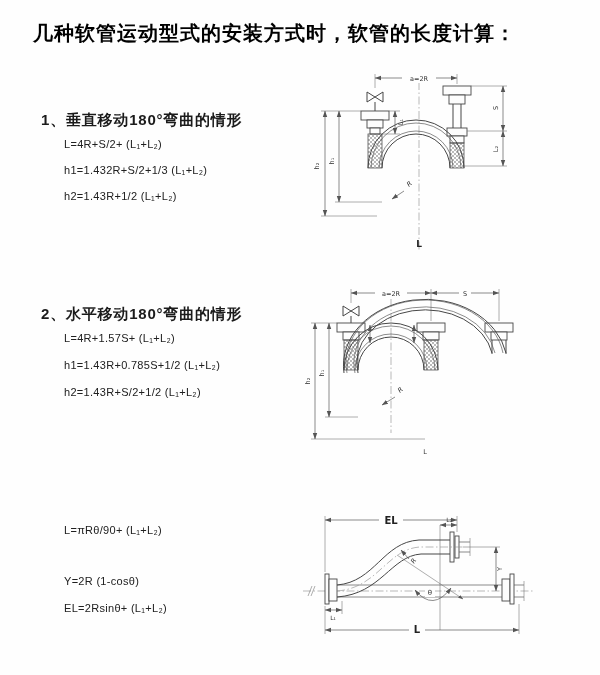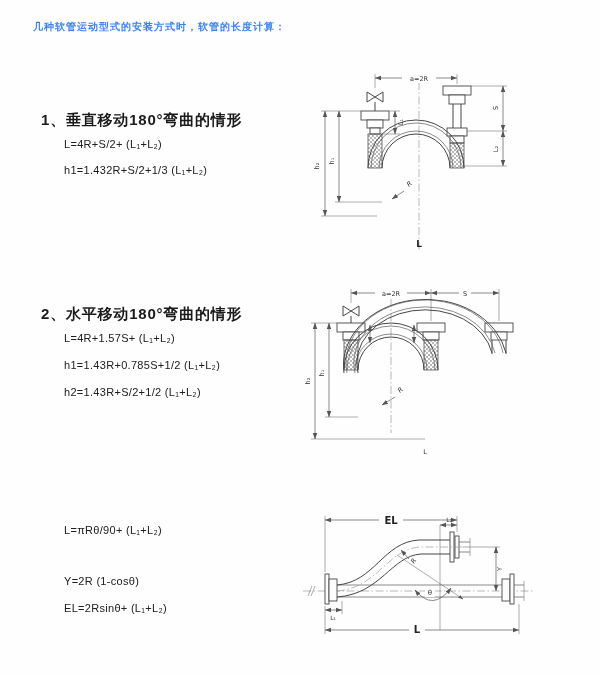--- a/index.html
+++ b/index.html
@@ -1,18 +1,18 @@
 <!DOCTYPE html>
 <html><head>
 <meta charset="utf-8">
 <style>
   html,body{margin:0;padding:0;background:#ffffff;}
   .page{position:relative;width:600px;height:675px;background:#fefefe;overflow:hidden;
         font-family:"Liberation Sans","DejaVu Sans",sans-serif;color:#1e1e1e;}
-  .title{position:absolute;left:33px;top:20px;font-size:10px;font-weight:bold;letter-spacing:1px;color:#3b82f6;}
+  .title{position:absolute;left:33px;top:20px;font-size:20px;font-weight:bold;letter-spacing:1px;color:#000000;}
   .heading{position:absolute;left:41px;font-size:15px;font-weight:bold;letter-spacing:0.8px;color:#1b1b1b;}
   .formula{position:absolute;left:64px;font-size:11px;font-weight:normal;letter-spacing:0.3px;color:#202020;}
   .diag{position:absolute;}
   
   .tube{stroke:#474747;stroke-width:1;fill:none;}
   .tube2{stroke:#5a5a5a;stroke-width:0.7;fill:none;}
   .fit{fill:#fdfdfd;stroke:#474747;stroke-width:0.9;}
   .dim{stroke:#5a5a5a;stroke-width:0.7;fill:none;}
   .ext{stroke:#6a6a6a;stroke-width:0.55;fill:none;}
   .cl{stroke:#8a8a8a;stroke-width:0.6;fill:none;stroke-dasharray:8 2.5 1.5 2.5;}
@@ -22,20 +22,21 @@
 </head>
 <body>
 
 <div class="page">
 
   <div class="title">几种软管运动型式的安装方式时，软管的长度计算：</div>
 
   <div class="heading" style="top:111px">1、垂直移动180°弯曲的情形</div>
   <div class="formula" style="top:138px">L=4R+S/2+ (L₁+L₂)</div>
   <div class="formula" style="top:164px">h1=1.432R+S/2+1/3 (L₁+L₂)</div>
+  <div class="formula" style="top:190px">h2=1.43R+1/2 (L₁+L₂)</div>
 
   <div class="heading" style="top:305px">2、水平移动180°弯曲的情形</div>
   <div class="formula" style="top:332px">L=4R+1.57S+ (L₁+L₂)</div>
   <div class="formula" style="top:359px">h1=1.43R+0.785S+1/2 (L₁+L₂)</div>
   <div class="formula" style="top:386px">h2=1.43R+S/2+1/2 (L₁+L₂)</div>
 
   <div class="formula" style="top:524px">L=πRθ/90+ (L₁+L₂)</div>
   <div class="formula" style="top:575px">Y=2R (1-cosθ)</div>
   <div class="formula" style="top:602px">EL=2Rsinθ+ (L₁+L₂)</div>
 

